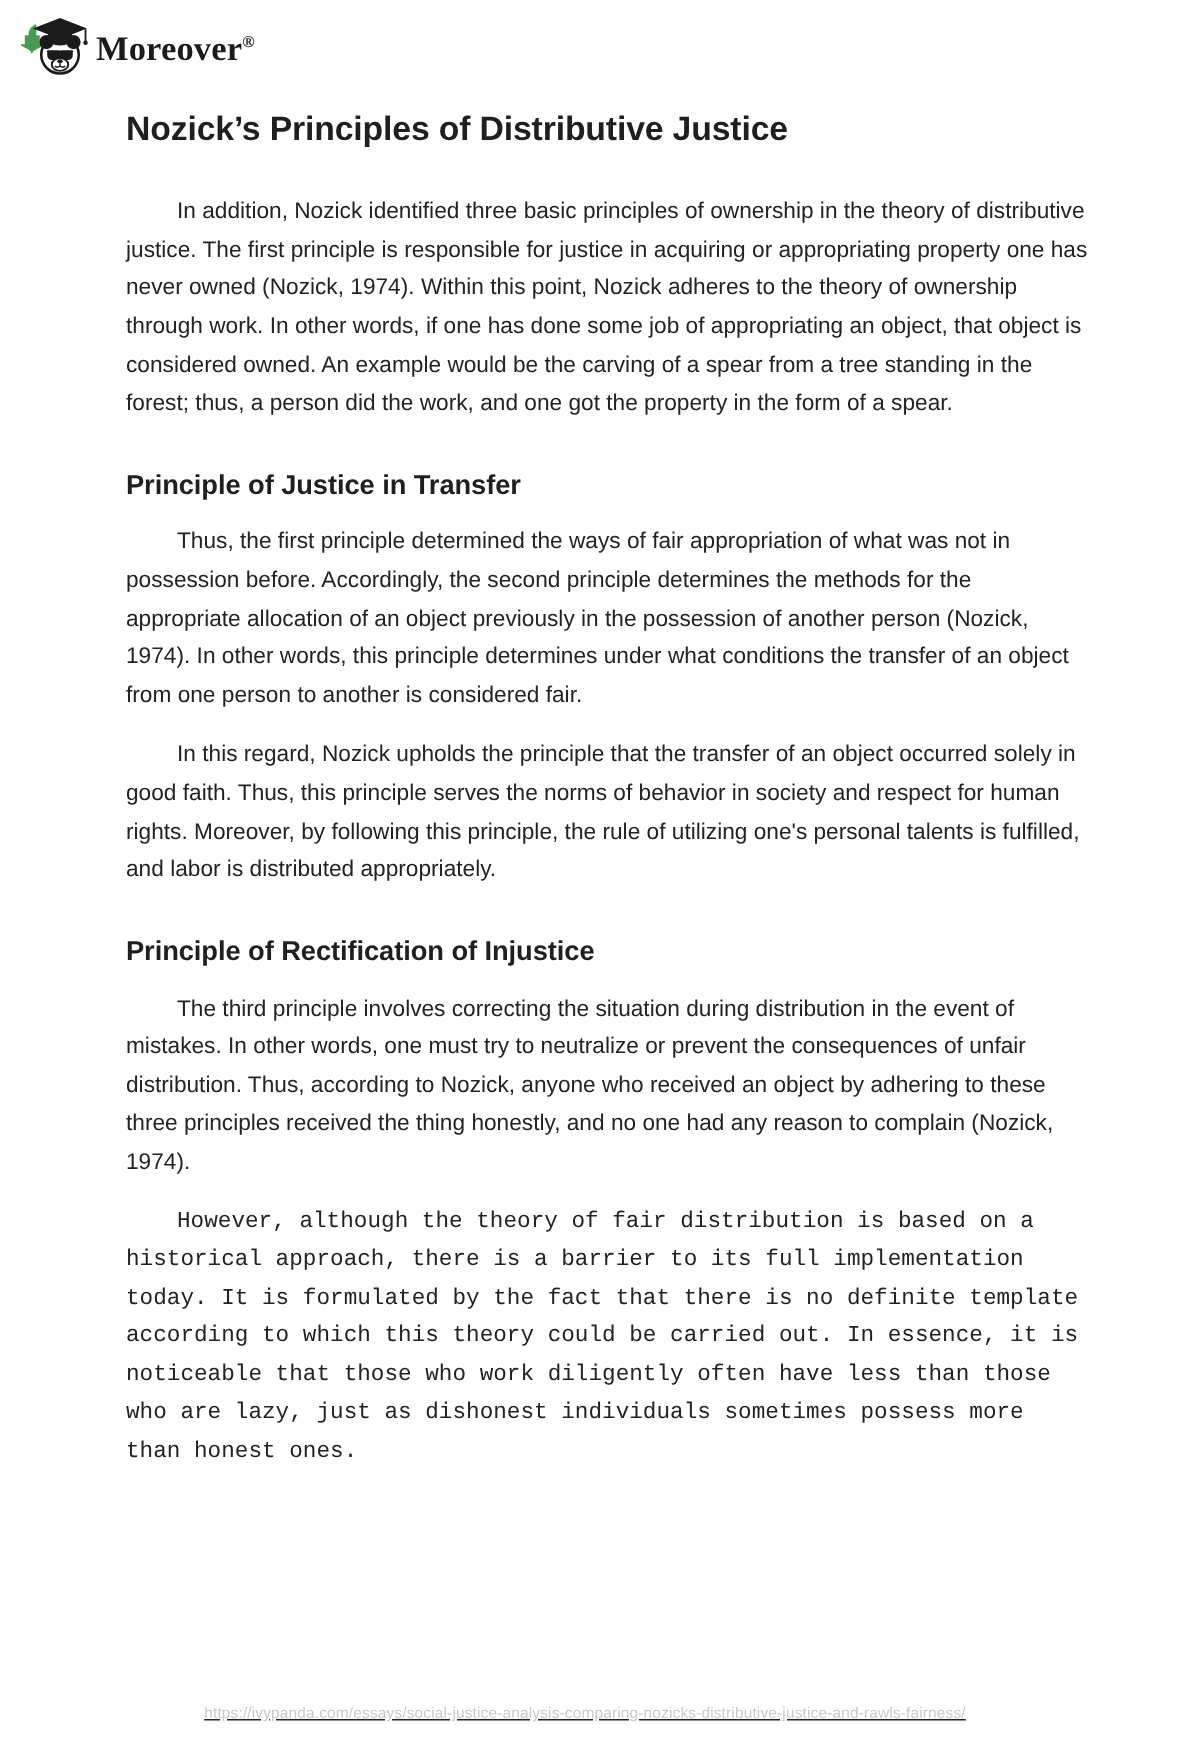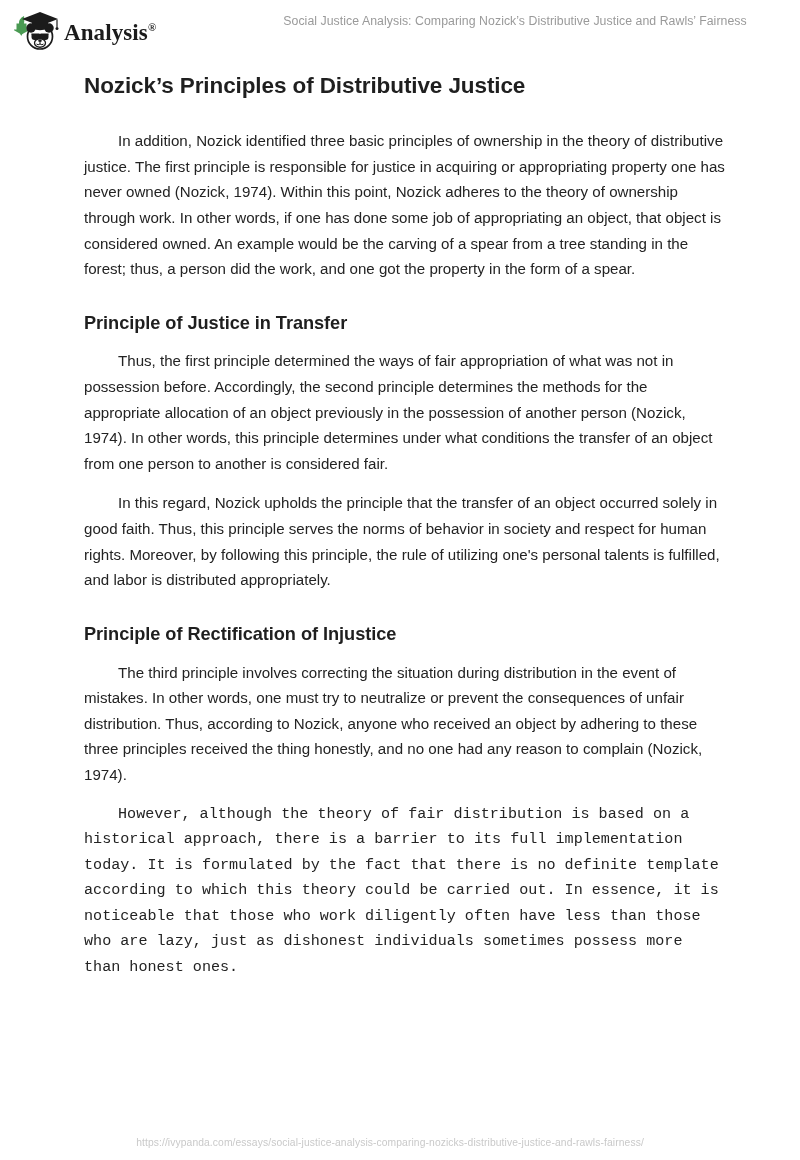--- a/index.html
+++ b/index.html
@@ -104,20 +104,21 @@
   }
   p.body-text:last-child { margin-bottom: 0; font-family: Liberation Mono, monospace; }
 
   
   .page-footer {
     position: absolute;
     left: 0;
     bottom: 10px;
     width: 780px;
     text-align: center;
+    text-decoration: underline;
   }
   .footer-url {
     font-size: 10.3px;
     color: #c9c9c9;
     font-family: "Liberation Sans", sans-serif;
     letter-spacing: 0.1px;
     word-break: break-all;
   }
 </style>
 </head>
@@ -148,24 +149,23 @@
         <path d="M52 66 v4" stroke="#1b1b1b" stroke-width="2"></path>
         <path d="M52 70 q -4 3 -7 0" stroke="#1b1b1b" stroke-width="2" fill="none"></path>
         <path d="M52 70 q 4 3 7 0" stroke="#1b1b1b" stroke-width="2" fill="none"></path>
 
         <polygon points="52,6 88,20 52,34 16,20" fill="#1b1b1b"></polygon>
         <path d="M36 26 v12 q16 9 32 0 v-12" fill="#1b1b1b"></path>
         <path d="M86 21 v16" stroke="#1b1b1b" stroke-width="2.4"></path>
         <circle cx="86" cy="39" r="3" fill="#1b1b1b"></circle>
       </svg>
     </span>
-    <span class="brand-name"><span>Analysis</span><span class="reg">®</span></span>
+    <span class="brand-name"><span>Moreover</span><span class="reg">®</span></span>
   </div>
 
-  <div class="header-title">Social Justice Analysis: Comparing Nozick’s Distributive Justice and Rawls’ Fairness</div>
 </div>
 
 <div class="content">
 
   <h1 class="doc-title">Nozick’s Principles of Distributive Justice</h1>
 
   <p class="body-text">In addition, Nozick identified three basic principles of ownership in the theory of distributive justice. The first principle is responsible for justice in acquiring or appropriating property one has never owned (Nozick, 1974). Within this point, Nozick adheres to the theory of ownership through work. In other words, if one has done some job of appropriating an object, that object is considered owned. An example would be the carving of a spear from a tree standing in the forest; thus, a person did the work, and one got the property in the form of a spear.</p>
 
   <h2 class="section-title">Principle of Justice in Transfer</h2>
   <p class="body-text">Thus, the first principle determined the ways of fair appropriation of what was not in possession before. Accordingly, the second principle determines the methods for the appropriate allocation of an object previously in the possession of another person (Nozick, 1974). In other words, this principle determines under what conditions the transfer of an object from one person to another is considered fair.</p>

